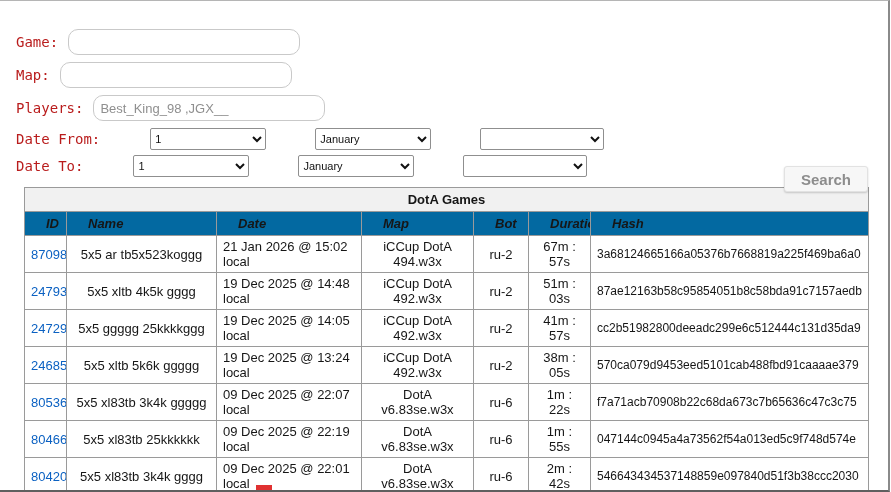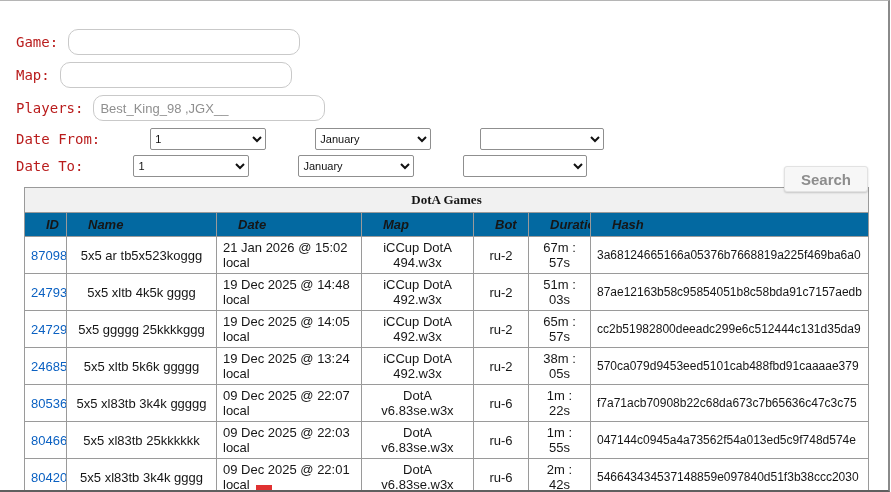--- a/index.html
+++ b/index.html
@@ -30,21 +30,21 @@
     position:absolute;top:165px;right:20px;width:84px;height:26px;
     background:#f7f7f7;border:1px solid #e2e2e2;border-radius:3px;
     color:#8d8d8d;font:bold 15px "Liberation Sans",sans-serif;
     box-shadow:0 1px 2px rgba(0,0,0,.18);cursor:pointer;
   }
   table.games{
     border-collapse:collapse;margin:10px 0 0 24px;width:845px;table-layout:fixed;
     font-size:13px;color:#161616;
   }
   .games th,.games td{border:1px solid #9a9a9a;padding:3px 6px;overflow:hidden;}
-  .title-row th{background:#f1f1f1;font-weight:bold;text-align:center;font-size:13px;padding:4px;font-family:Liberation Serif, serif;}
+  .title-row th{background:#f1f1f1;font-weight:bold;text-align:center;font-size:13px;padding:4px;}
   .hdr-row th{background:#0369a1;text-align:left;font-weight:bold;font-size:13px;padding:4px 21px;font-style:italic;}
   td.col-id,td.col-name,td.col-map,td.col-bot,td.col-duration{text-align:center;}
   td.col-hash{font-size:12px;letter-spacing:0;}
   td.col-date{text-align:left;}
   a.idlink{color:#0b61c2;text-decoration:none;cursor:pointer;}
   .red-tab{position:absolute;left:256px;bottom:0;width:16px;height:5px;background:#e03131;}
 </style>
 </head>
 <body>
 
@@ -133,21 +133,21 @@
           <td class="col-bot">ru-2</td>
           <td class="col-duration">51m : 03s</td>
           <td class="col-hash">87ae12163b58c95854051b8c58bda91c7157aedb</td>
         </tr>
         <tr>
           <td class="col-id"><a class="idlink" href="#">247296</a></td>
           <td class="col-name">5x5 ggggg 25kkkkggg</td>
           <td class="col-date">19 Dec 2025 @ 14:05 local</td>
           <td class="col-map">iCCup DotA 492.w3x</td>
           <td class="col-bot">ru-2</td>
-          <td class="col-duration">65m : 57s</td>
+          <td class="col-duration">41m : 57s</td>
           <td class="col-hash">cc2b51982800deeadc299e6c512444c131d35da9</td>
         </tr>
         <tr>
           <td class="col-id"><a class="idlink" href="#">246854</a></td>
           <td class="col-name">5x5 xltb 5k6k ggggg</td>
           <td class="col-date">19 Dec 2025 @ 13:24 local</td>
           <td class="col-map">iCCup DotA 492.w3x</td>
           <td class="col-bot">ru-2</td>
           <td class="col-duration">38m : 05s</td>
           <td class="col-hash">570ca079d9453eed5101cab488fbd91caaaae379</td>
@@ -157,21 +157,21 @@
           <td class="col-name">5x5 xl83tb 3k4k ggggg</td>
           <td class="col-date">09 Dec 2025 @ 22:07 local</td>
           <td class="col-map">DotA v6.83se.w3x</td>
           <td class="col-bot">ru-6</td>
           <td class="col-duration">1m : 22s</td>
           <td class="col-hash">f7a71acb70908b22c68da673c7b65636c47c3c75</td>
         </tr>
         <tr>
           <td class="col-id"><a class="idlink" href="#">80466</a></td>
           <td class="col-name">5x5 xl83tb 25kkkkkk</td>
-          <td class="col-date">09 Dec 2025 @ 22:03 local</td>
+          <td class="col-date">09 Dec 2025 @ 22:19 local</td>
           <td class="col-map">DotA v6.83se.w3x</td>
           <td class="col-bot">ru-6</td>
           <td class="col-duration">1m : 55s</td>
           <td class="col-hash">047144c0945a4a73562f54a013ed5c9f748d574e</td>
         </tr>
         <tr>
           <td class="col-id"><a class="idlink" href="#">80420</a></td>
           <td class="col-name">5x5 xl83tb 3k4k gggg</td>
           <td class="col-date">09 Dec 2025 @ 22:01 local</td>
           <td class="col-map">DotA v6.83se.w3x</td>

